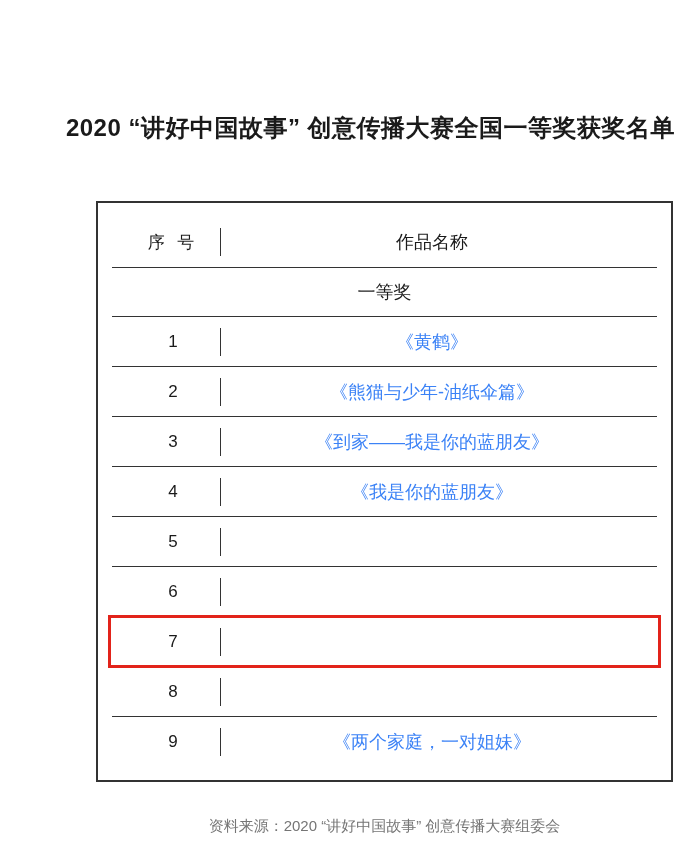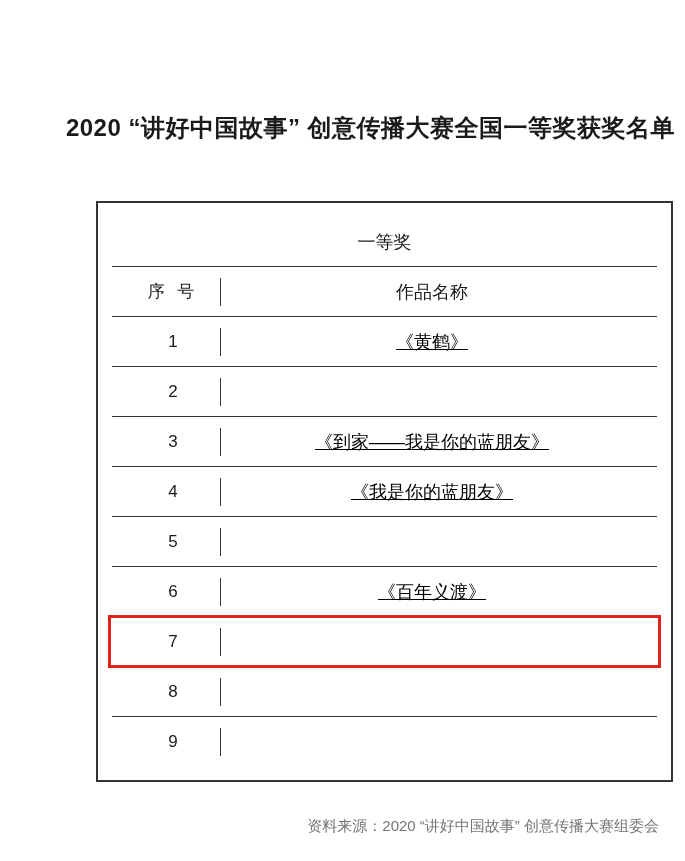--- a/index.html
+++ b/index.html
@@ -56,97 +56,98 @@
     color: #1a1a1a;
   }
   .cell-title {
     flex: 1;
     display: flex;
     align-items: center;
     justify-content: center;
     font-size: 18px;
     color: #1a1a1a;
   }
-  .cell-title.link { color: #000000; cursor: pointer; text-decoration: underline; }
+  .cell-title.link { color: #3b82f6; cursor: pointer; }
 
   .header-row .cell-num { letter-spacing: 4px; }
 
   .hl-row .red-outline {
     position: absolute;
     left: -4px; right: -4px; top: -2px; bottom: -2px;
     border: 3px solid #E2231A;
     pointer-events: none;
     z-index: 5;
   }
 
   .source-note {
     width: 577px;
     margin: 21px 0 0 54px;
-    text-align: right;
+    text-align: center;
     font-size: 15px;
     color: #757575;
   }
 </style>
 </head>
 <body>
 
 <div class="page">
 
   <div class="doc-title">2020 “讲好中国故事” 创意传播大赛全国一等奖获奖名单</div>
 
   <div class="award-table">
 
-    <div class="t-row caption-row">
-      <span>一等奖</span>
-    </div>
-
     <div class="t-row header-row">
       <div class="cell-num">序 号</div>
       <div class="cell-title">作品名称</div>
+    </div>
+
+    <div class="t-row caption-row">
+      <span>一等奖</span>
     </div>
 
     <div class="t-row">
       <div class="cell-num">1</div>
       <div class="cell-title link">《黄鹤》</div>
     </div>
 
     <div class="t-row">
       <div class="cell-num">2</div>
+      <div class="cell-title link">《熊猫与少年-油纸伞篇》</div>
     </div>
 
     <div class="t-row">
       <div class="cell-num">3</div>
       <div class="cell-title link">《到家——我是你的蓝朋友》</div>
     </div>
 
     <div class="t-row">
       <div class="cell-num">4</div>
       <div class="cell-title link">《我是你的蓝朋友》</div>
     </div>
 
     <div class="t-row">
       <div class="cell-num">5</div>
     </div>
 
     <div class="t-row">
       <div class="cell-num">6</div>
-      <div class="cell-title link">《百年义渡》</div>
     </div>
 
     <div class="t-row hl-row">
       <div class="cell-num">7</div>
       <div class="red-outline"></div>
     </div>
 
     <div class="t-row">
       <div class="cell-num">8</div>
     </div>
 
     <div class="t-row">
       <div class="cell-num">9</div>
+      <div class="cell-title link">《两个家庭，一对姐妹》</div>
     </div>
 
 
   </div>
 
   <div class="source-note">资料来源：2020 “讲好中国故事” 创意传播大赛组委会</div>
 
 </div>
 
 </body></html>

